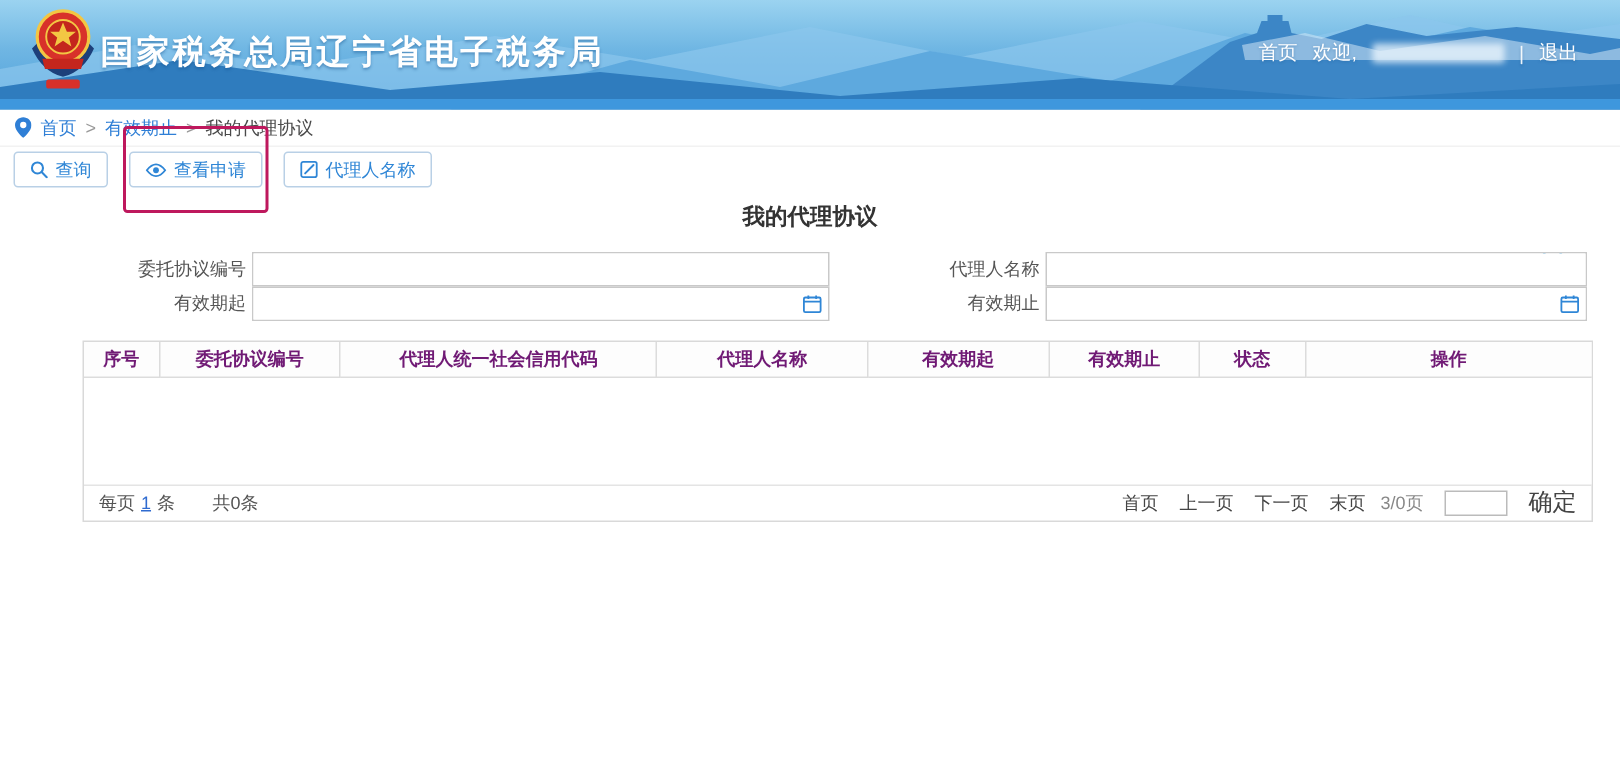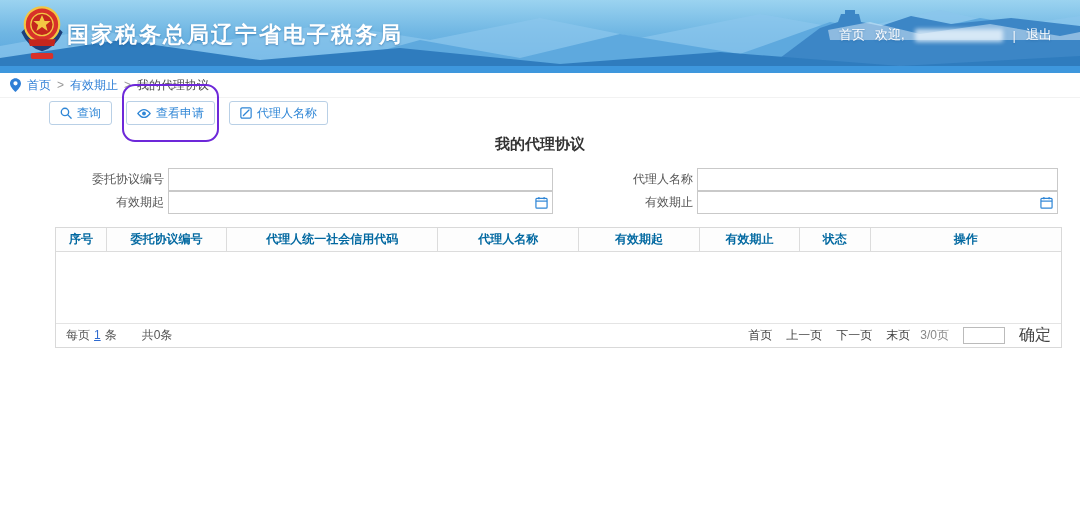--- a/index.html
+++ b/index.html
@@ -22,46 +22,46 @@
   .nav-sep { opacity:.9; }
 
   
   .breadcrumb { height:25px; display:flex; align-items:center; gap:6px;
     padding-left:10px; font-size:12px; color:#999; border-bottom:1px solid #f2f2f2; }
   .breadcrumb .crumb { color:#2f7fd6; cursor:pointer; }
   .breadcrumb .crumb.current { color:#4a4a4a; cursor:default; }
   .pin { width:11px; height:14px; }
 
   
-  .toolbar { height:30px; display:flex; align-items:center; gap:10px; padding-left:9px;margin-left:40px; }
+  .toolbar { height:30px; display:flex; align-items:center; gap:10px; padding-left:9px; }
   .btn { display:inline-flex; align-items:center; gap:5px; height:24px; padding:0 10px;
     background:#fff; border:1px solid #b9d0e6; border-radius:3px; color:#2f86d6;
     font-size:12px; cursor:pointer; white-space:nowrap; }
   .btn svg { flex:0 0 auto; }
-  .annotation-red { display:inline-flex; border:2px solid #6d28d9; border-radius:13px; padding:15px 2px; }
+  .annotation-red { display:inline-flex; border:2px solid #be185d; border-radius:3px; padding:15px 2px; }
 
   
   .page-title { margin-top:7px; text-align:center; font-size:15px; font-weight:bold; color:#333; }
   .form-wrap { position:relative; margin-top:2px; }
   .collapse-arrow { position:absolute; top:0px; right:38px; cursor:pointer; }
   .form-grid { display:grid; grid-template-columns:553px 1fr; margin-top:14px; }
   .field-row { display:flex; align-items:center; height:23px; }
   .field-row .lbl { font-size:12px; color:#555; text-align:right; flex:0 0 auto; padding-right:4px; }
   .col-l .lbl { width:168px; }
   .col-r .lbl { width:144px; }
   .inp { position:relative; flex:1 1 auto; height:23px; border:1px solid #c9c9c9;
     background:#fff; display:flex; align-items:center; }
   .inp input { border:0; outline:0; width:100%; height:100%; padding:0 22px 0 5px; font-size:12px; }
   .col-r .inp { margin-right:22px; }
   .cal-ico { position:absolute; right:4px; top:4px; cursor:pointer; }
 
   
   .grid-table { margin:13px 0 0 55px; width:1007px; border:1px solid #d9d9d9; }
   table { width:100%; border-collapse:collapse; table-layout:fixed; }
-  th { height:23px; font-size:12px; color:#0369a1; font-weight:bold; text-align:center;
+  th { height:23px; font-size:12px; color:#701a75; font-weight:bold; text-align:center;
     border-right:1px solid #dcdcdc; border-bottom:1px solid #dcdcdc; background:#fdfdfd; }
   th:last-child { border-right:0; }
   .empty-body { height:71px; background:#fff; }
 
   
   .pager { height:24px; display:flex; align-items:center; justify-content:space-between;
     padding:0 10px; font-size:12px; color:#555; border-top:1px solid #e4e4e4; }
   .pager-left { display:flex; align-items:center; gap:3px; }
   .per-page-link { color:#2f6bd0; text-decoration:underline; cursor:pointer; margin:0 1px; }
   .total-label { margin-left:22px; }

